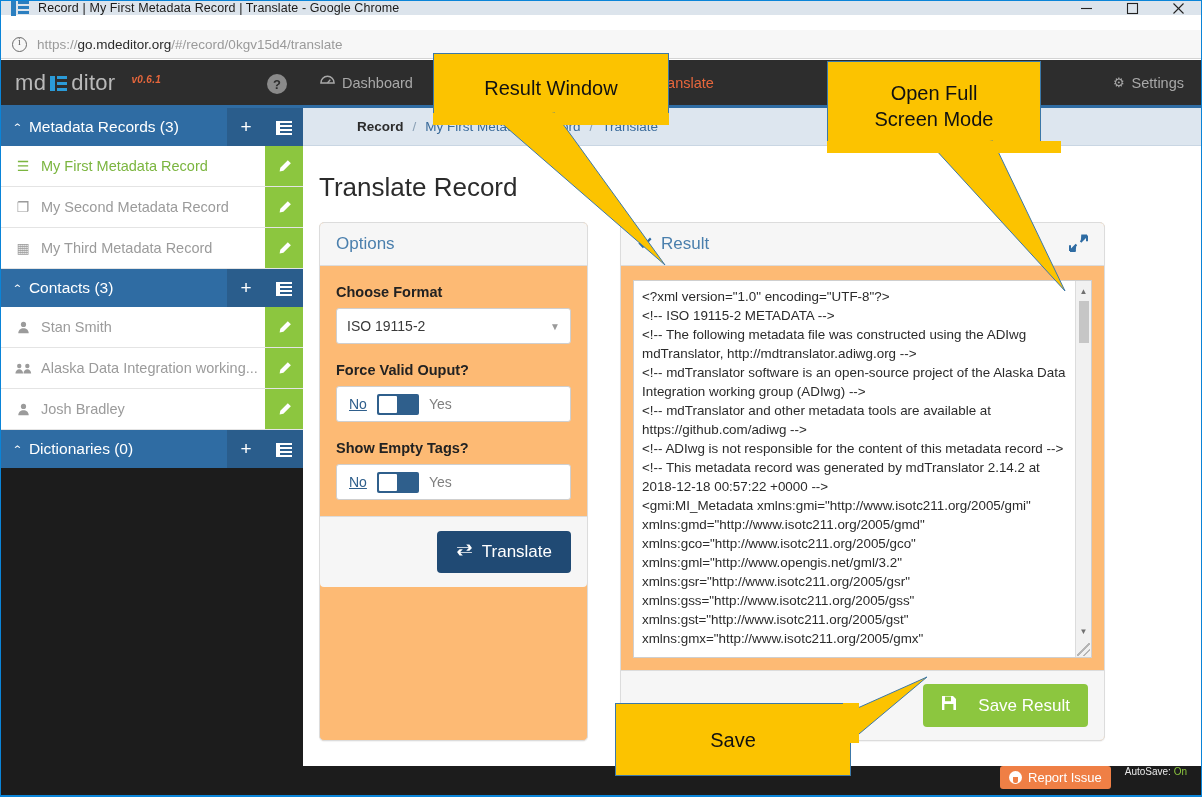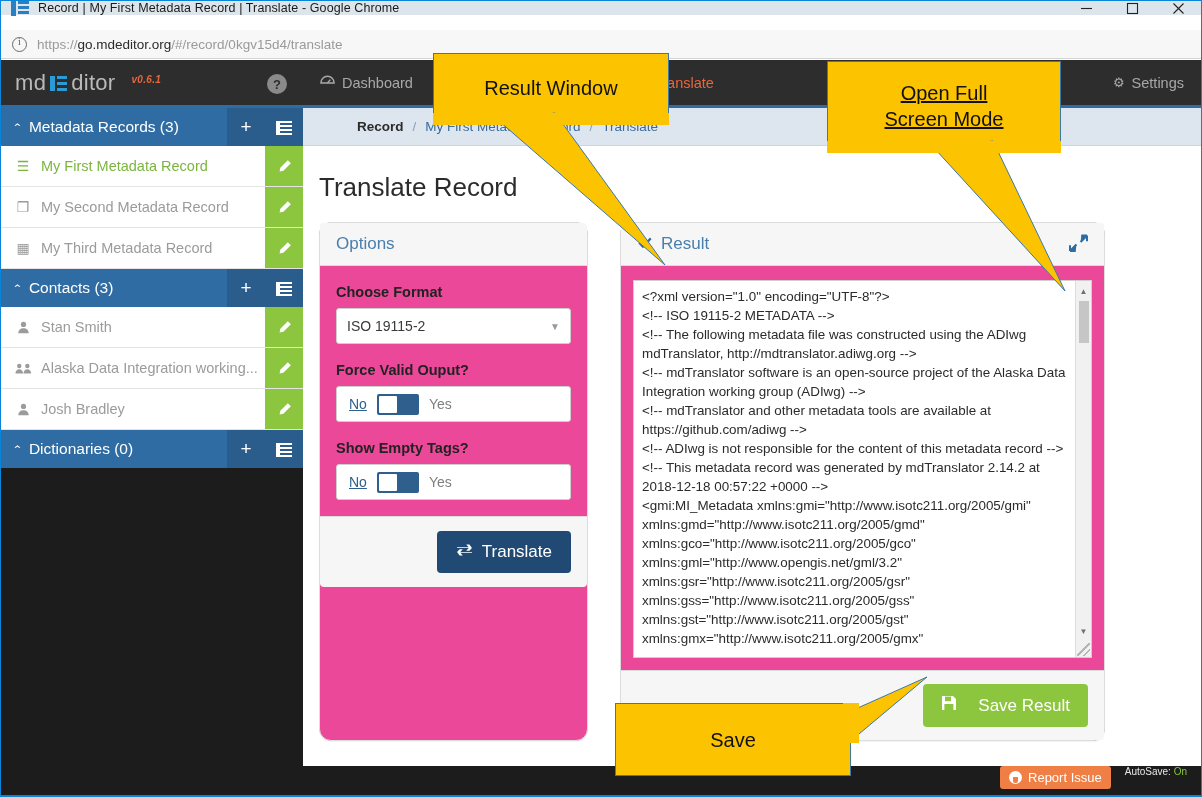--- a/index.html
+++ b/index.html
@@ -158,21 +158,21 @@
   .bc-sep { color: #8aa0b5; margin: 0 9px; }
 
   .page-title {
     font-size: 26px; color: #2b2b2b; margin: 26px 0 0 16px; font-weight: normal;
   }
 
   .panels { display: flex; margin: 19px 0 0 16px; gap: 32px; }
 
   
   .card {
-    border: 1px solid #dcdcdc; border-radius: 12px; background: #ec4899;
+    border: 1px solid #dcdcdc; border-radius: 5px; background: #fdba74;
     box-shadow: 0 1px 1px rgba(0,0,0,0.05);
   }
   .card-head {
     padding: 11px 16px; border-bottom: 1px solid #dcdcdc; background: #f6f6f6;
     border-radius: 4px 4px 0 0;
     font-size: 17px; color: #4a7fad;
     display: flex; align-items: center; gap: 8px;
   }
   .options-card { width: 269px; }
   .card-body { padding: 18px 16px 16px 16px; }
@@ -281,21 +281,21 @@
   .callout .bubble {
     background: #fcc300; border: 1px solid #3c78a8; color: #111;
     display: flex; align-items: center; justify-content: center; text-align: center;
     font-size: 20px; line-height: 26px;
   }
   .callout svg { position: absolute; overflow: visible; }
 
   .co-result { left: 432px; top: 52px; }
   .co-result .bubble { width: 236px; height: 70px; }
   .co-full { left: 826px; top: 60px; }
-  .co-full .bubble { width: 234px; height: 90px; text-decoration: underline; }
+  .co-full .bubble { width: 214px; height: 90px; }
   .co-save { left: 614px; top: 702px; }
   .co-save .bubble { width: 236px; height: 73px; }
 </style>
 </head>
 <body>
 
 <div id="app">
 
   <div class="titlebar">
     <span class="tb-icon">

